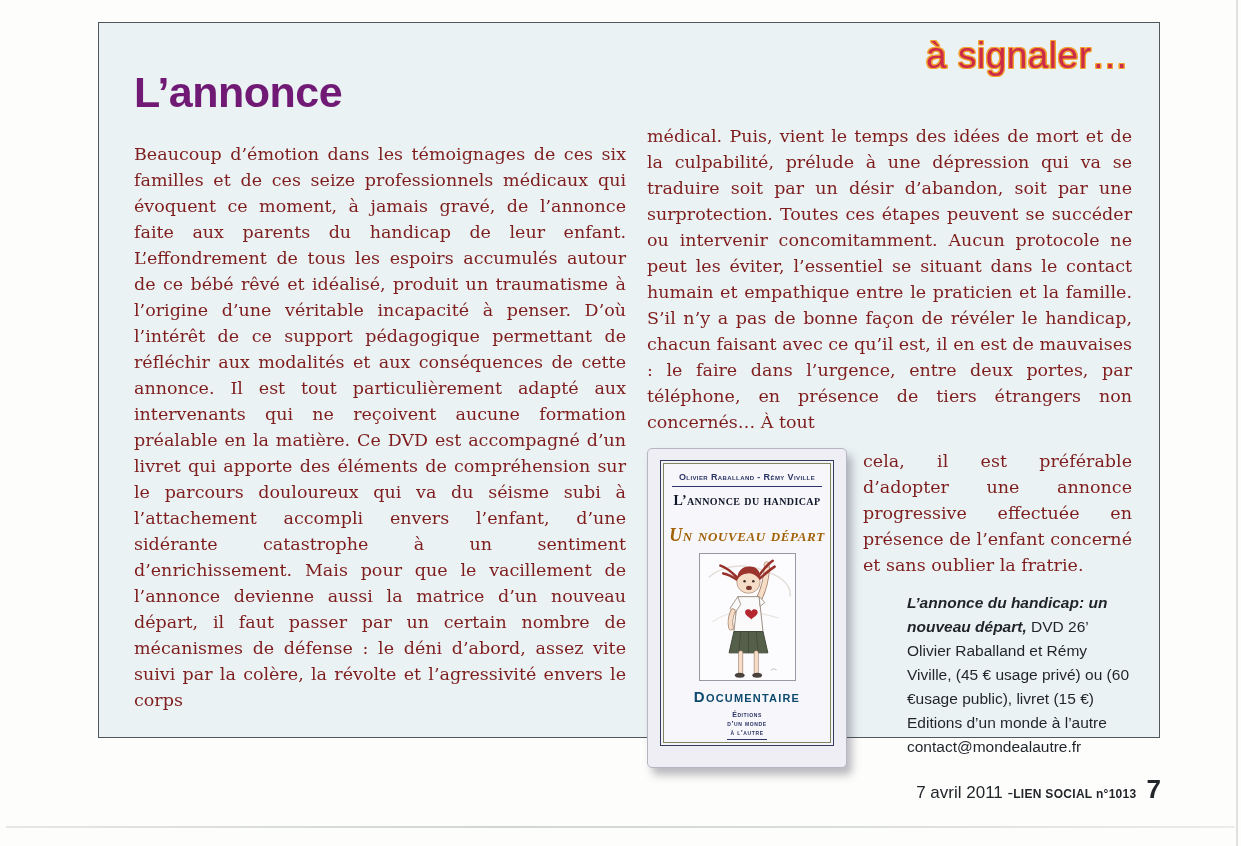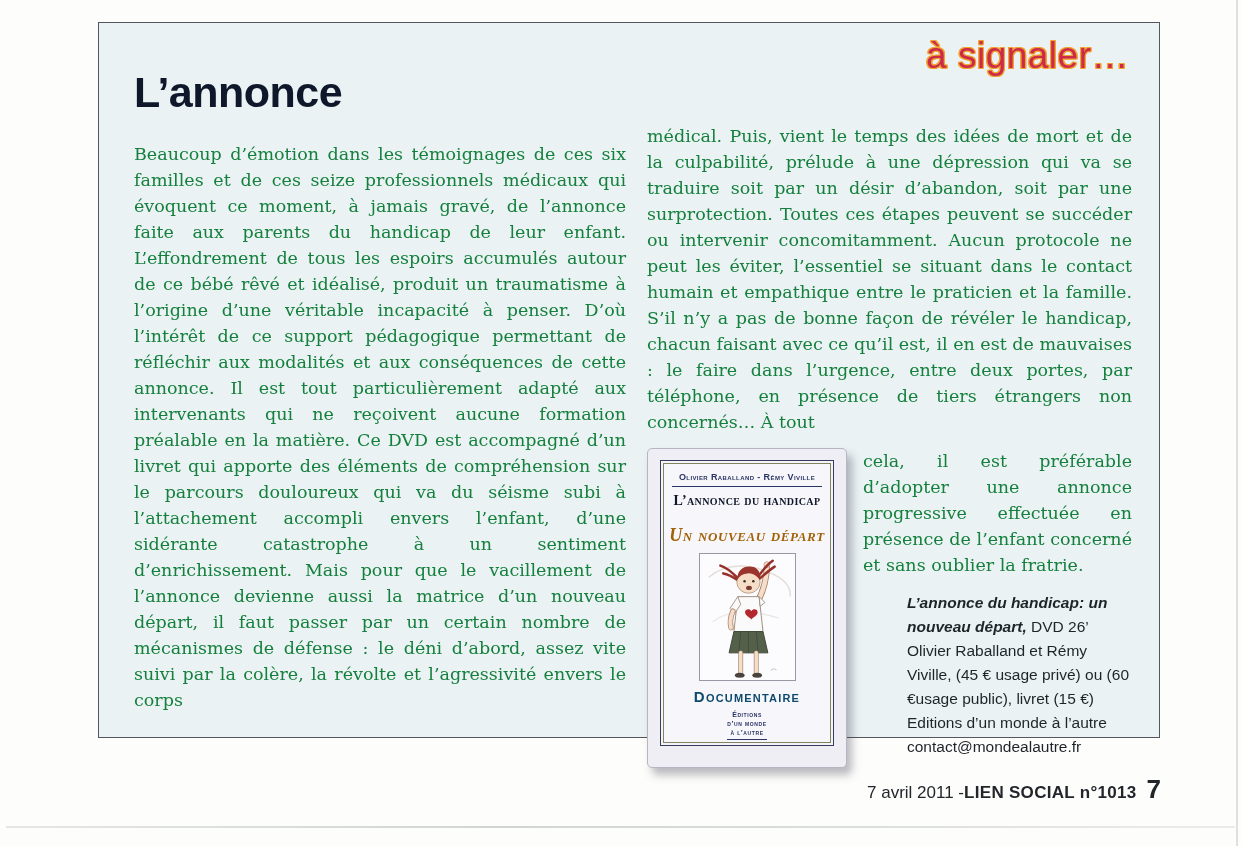--- a/index.html
+++ b/index.html
@@ -38,30 +38,30 @@
   }
 
   
   .col-left { position: absolute; left: 35px; top: 44px; width: 492px; }
   .article-title {
     font-family: "Liberation Sans", sans-serif;
     font-weight: 600;
     font-size: 43px;
     line-height: 50px;
     letter-spacing: -0.5px;
-    color: #0f172a;
+    color: #701a75;
     margin-bottom: 24px;
   }
 
   
   .body-text {
     font-family: "DejaVu Serif", serif;
     font-size: 17.5px;
     line-height: 26px;
-    color: #15803d;
+    color: #7f1d1d;
     text-align: justify;
     -webkit-hyphens: auto; hyphens: auto;
   }
 
   .col-right { position: absolute; left: 548px; top: 100px; width: 485px; }
   .media-row { display: flex; gap: 16px; margin-top: 13px; align-items: flex-start; }
   .side-col { flex: 1; min-width: 0; }
 
   
   .dvd-cover {
@@ -156,21 +156,21 @@
   
   .footer {
     position: absolute;
     right: 80px; top: 774px;
     display: flex; align-items: baseline;
     font-family: "Liberation Sans", sans-serif;
     color: #22262b;
     white-space: nowrap;
   }
   .footer-date { font-size: 17px; }
-  .footer-journal { font-size: 17px; font-weight: bold; letter-spacing: 0.3px; text-align: center; }
+  .footer-journal { font-size: 12px; font-weight: bold; letter-spacing: 0.3px; text-align: center; }
   .footer-page { font-size: 26px; font-weight: bold; margin-left: 10px; }
 
   
   .scan-line-bottom {
     position: absolute; left: 6px; right: 6px; top: 826px; height: 2px;
     background: linear-gradient(90deg, #dce0dc, #c3c9c5 40%, #d0d5d1 70%, #e4e7e4);
     opacity: 0.75;
   }
   .scan-line-right {
     position: absolute; top: 0; right: 3px; width: 2px; height: 100%;

